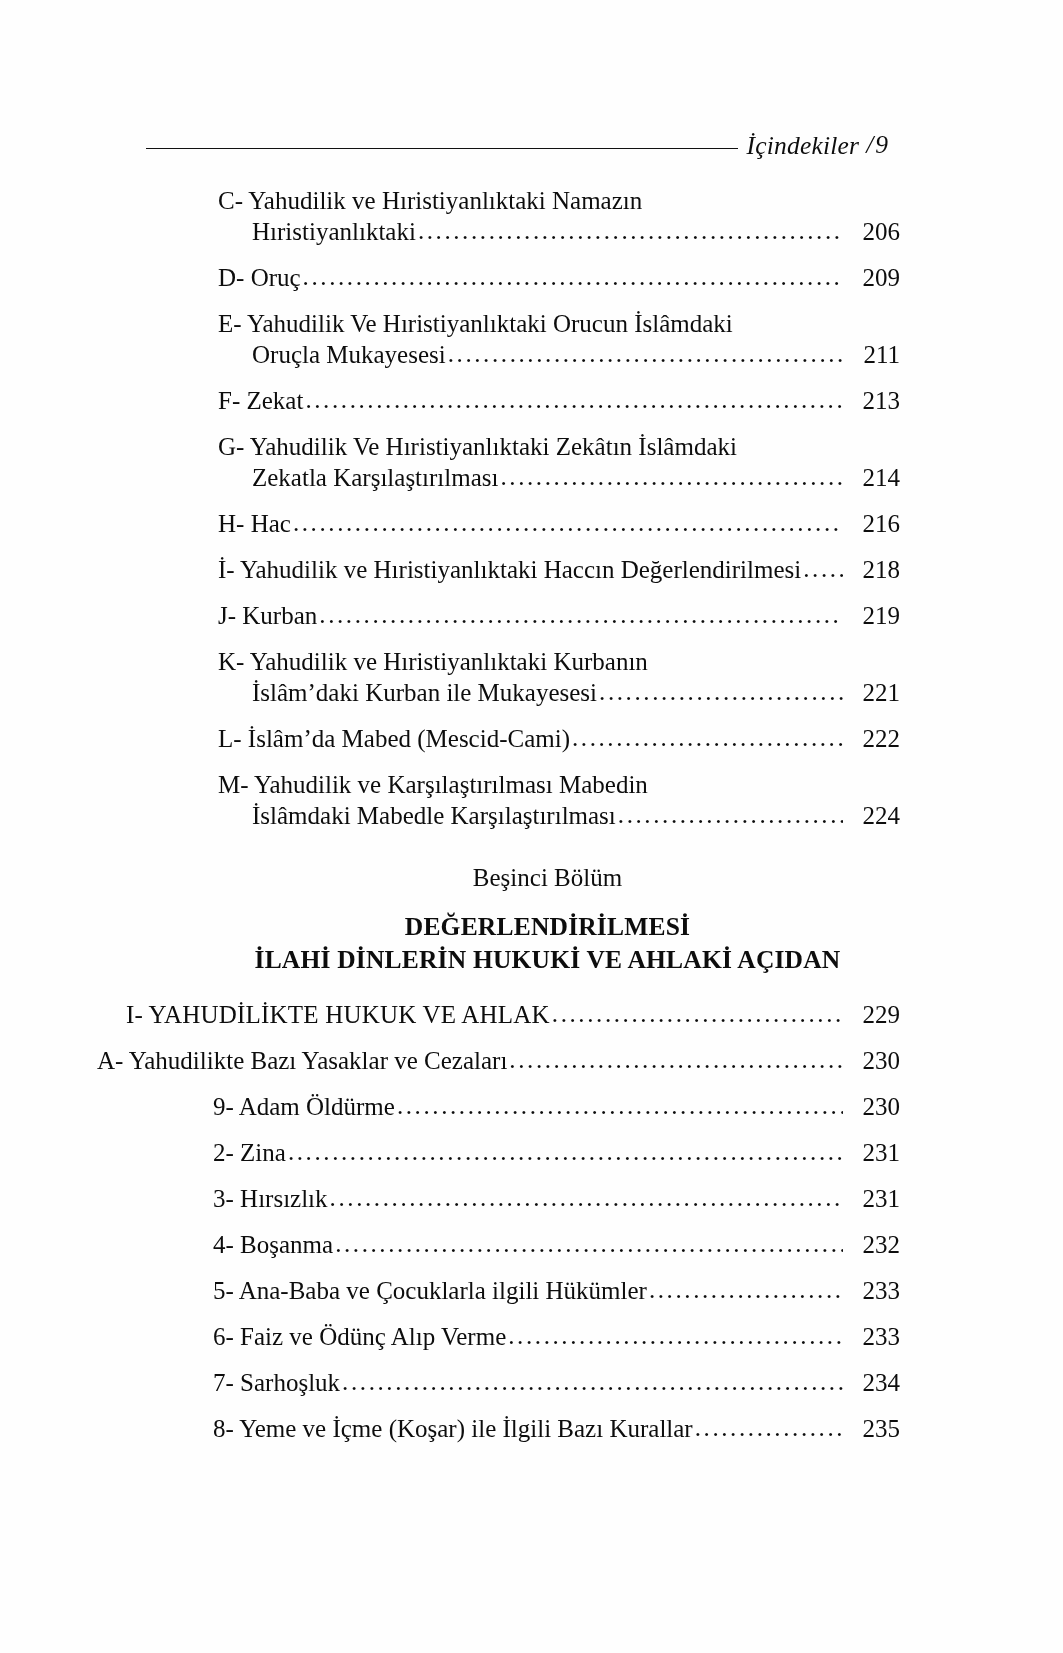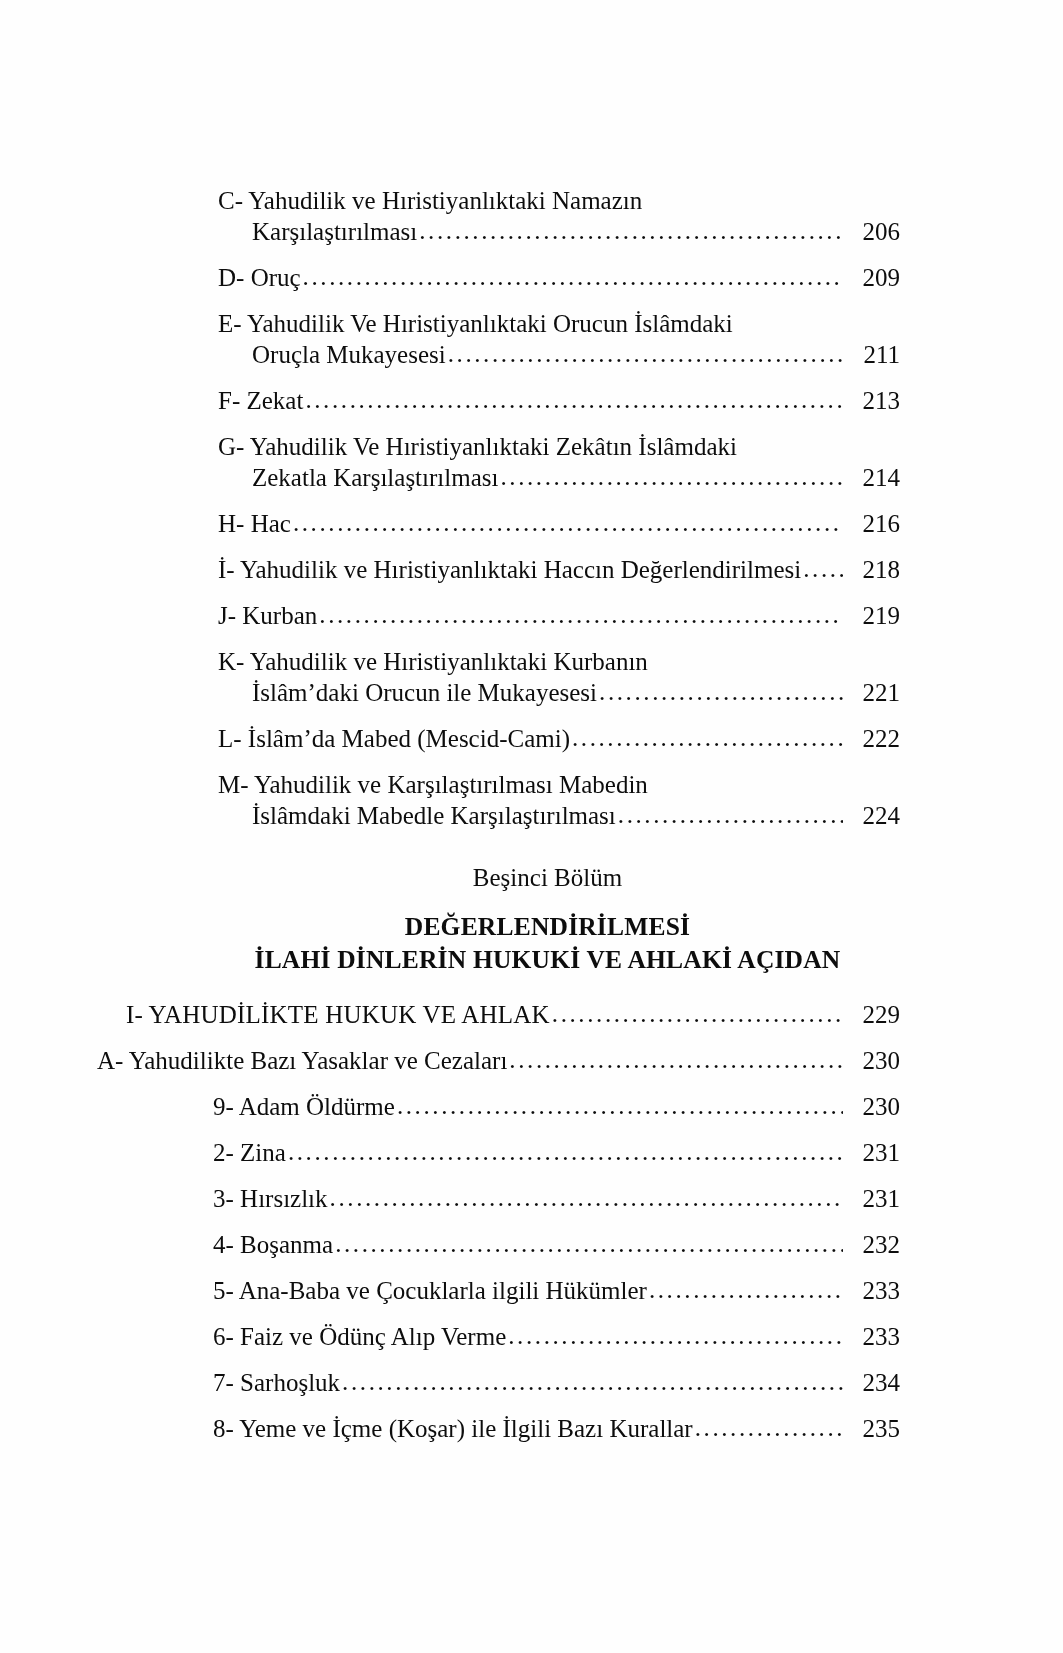--- a/index.html
+++ b/index.html
@@ -155,30 +155,36 @@
   .after-chapter { margin-top: 26px; }
 
   
   .lvl-roman .lbl { letter-spacing: 0.2px; }
 </style>
 </head>
 <body>
 
 <div class="page">
 
+  <div class="header">
+    <span class="header-rule"></span>
+    <span class="header-title">İçindekiler</span>
+    <span class="header-sep">/</span>
+    <span class="header-page">9</span>
+  </div>
 
   <div class="toc">
 
     <div id="upper-list">
         <div class="entry lvl-letter">
           <div class="line l1">
             <span class="lbl">C- Yahudilik ve Hıristiyanlıktaki Namazın</span>
           </div>
           <div class="line cont" style="padding-left: 34px;">
-            <span class="lbl">Karşılaştırılması</span>
+            <span class="lbl">Hıristiyanlıktaki</span>
             <span class="leader"></span>
             <span class="pg">206</span>
           </div>
         </div>
         <div class="entry lvl-letter">
           <div class="line">
             <span class="lbl">D- Oruç</span>
             <span class="leader"></span>
             <span class="pg">209</span>
           </div>
@@ -229,21 +235,21 @@
             <span class="lbl">J- Kurban</span>
             <span class="leader"></span>
             <span class="pg">219</span>
           </div>
         </div>
         <div class="entry lvl-letter">
           <div class="line l1">
             <span class="lbl">K- Yahudilik ve Hıristiyanlıktaki Kurbanın</span>
           </div>
           <div class="line cont" style="padding-left: 34px;">
-            <span class="lbl">İslâm’daki Orucun ile Mukayesesi</span>
+            <span class="lbl">İslâm’daki Kurban ile Mukayesesi</span>
             <span class="leader"></span>
             <span class="pg">221</span>
           </div>
         </div>
         <div class="entry lvl-letter">
           <div class="line">
             <span class="lbl">L- İslâm’da Mabed (Mescid-Cami)</span>
             <span class="leader"></span>
             <span class="pg">222</span>
           </div>

